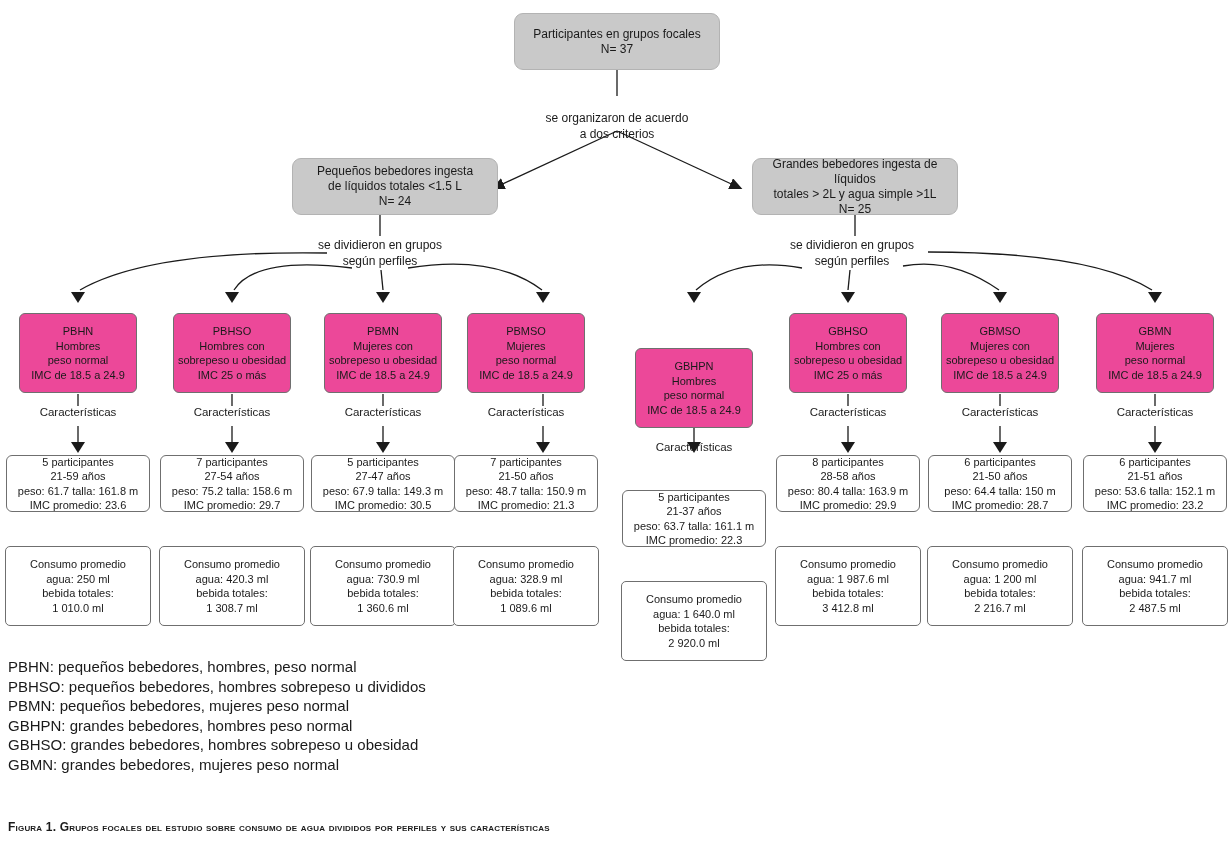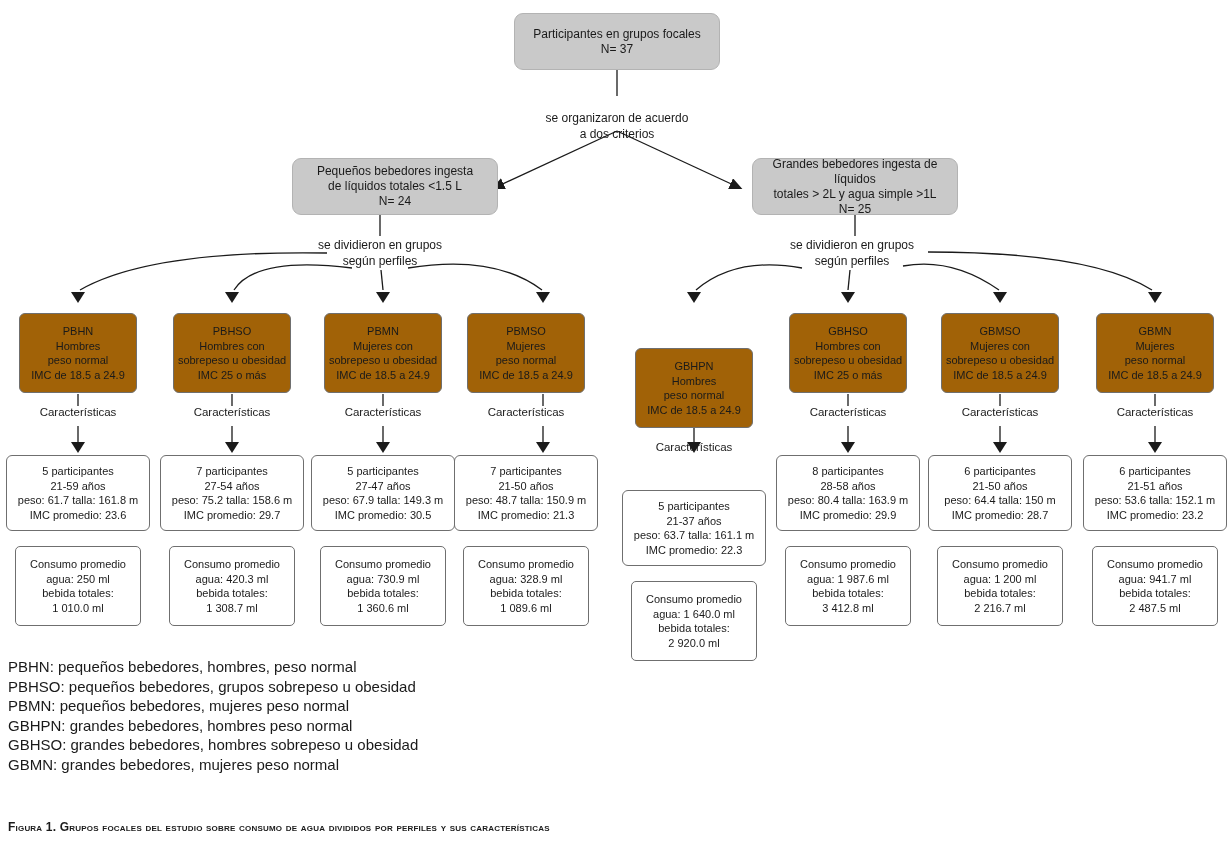--- a/index.html
+++ b/index.html
@@ -21,34 +21,34 @@
   .branch-right { left:752px; top:158px; }
   .flow-label {
     position:absolute; text-align:center; white-space:pre-line; font-size:12px; line-height:15.5px; z-index:1;
   }
   .criteria-label { left:467px; top:111px; width:300px; }
   .split-label-left { left:230px; top:238px; width:300px; }
   .split-label-right { left:702px; top:238px; width:300px; }
   .column { position:absolute; top:313px; width:160px; height:330px; z-index:1; }
   .group-box {
     left:50%; transform:translateX(-50%); top:0; width:118px; height:80px;
-    background:#a16207; border:1px solid #6f6f6f; border-radius:6px;
+    background:#ec4899; border:1px solid #6f6f6f; border-radius:6px;
     font-size:11px; line-height:14.5px; padding:2px;
   }
   .carac-label {
     position:absolute; left:50%; transform:translateX(-50%); top:93px; width:160px;
     text-align:center; font-size:11.5px;
   }
   .carac-box {
-    left:50%; transform:translateX(-50%); top:142px; width:144px; height:76px;
+    left:50%; transform:translateX(-50%); top:142px; width:144px; height:57px;
     background:#ffffff; border:1px solid #6f6f6f; border-radius:6px;
     font-size:11px; line-height:14.5px; padding:2px;
   }
   .consumo-box {
-    left:50%; transform:translateX(-50%); top:233px; width:126px; height:80px;
+    left:50%; transform:translateX(-50%); top:233px; width:146px; height:80px;
     background:#ffffff; border:1px solid #6f6f6f; border-radius:5px;
     font-size:11px; line-height:14.5px; padding:2px;
   }
   #legend { position:absolute; left:8px; top:657px; font-size:15px; line-height:19.5px; z-index:1; }
   #caption {
     position:absolute; left:8px; top:820px; font-size:12px; font-weight:bold;
     font-variant:small-caps; letter-spacing:0.2px; z-index:1;
   }
 </style>
 </head>
@@ -252,21 +252,21 @@
 IMC promedio: 23.2</div>
     <div class="box consumo-box">Consumo promedio
 agua: 941.7 ml
 bebida totales:
 2 487.5 ml</div>
   </div>
 </div>
 
   <div id="legend">
       <div>PBHN: pequeños bebedores, hombres, peso normal</div>
-      <div>PBHSO: pequeños bebedores, grupos sobrepeso u obesidad</div>
+      <div>PBHSO: pequeños bebedores, hombres sobrepeso u divididos</div>
       <div>PBMN: pequeños bebedores, mujeres peso normal</div>
       <div>GBHPN: grandes bebedores, hombres peso normal</div>
       <div>GBHSO: grandes bebedores, hombres sobrepeso u obesidad</div>
       <div>GBMN: grandes bebedores, mujeres peso normal</div>
     </div>
 
   <div id="caption">Figura 1. Grupos focales del estudio sobre consumo de agua divididos por perfiles y sus características</div>
 </div>
 
 </body></html>

